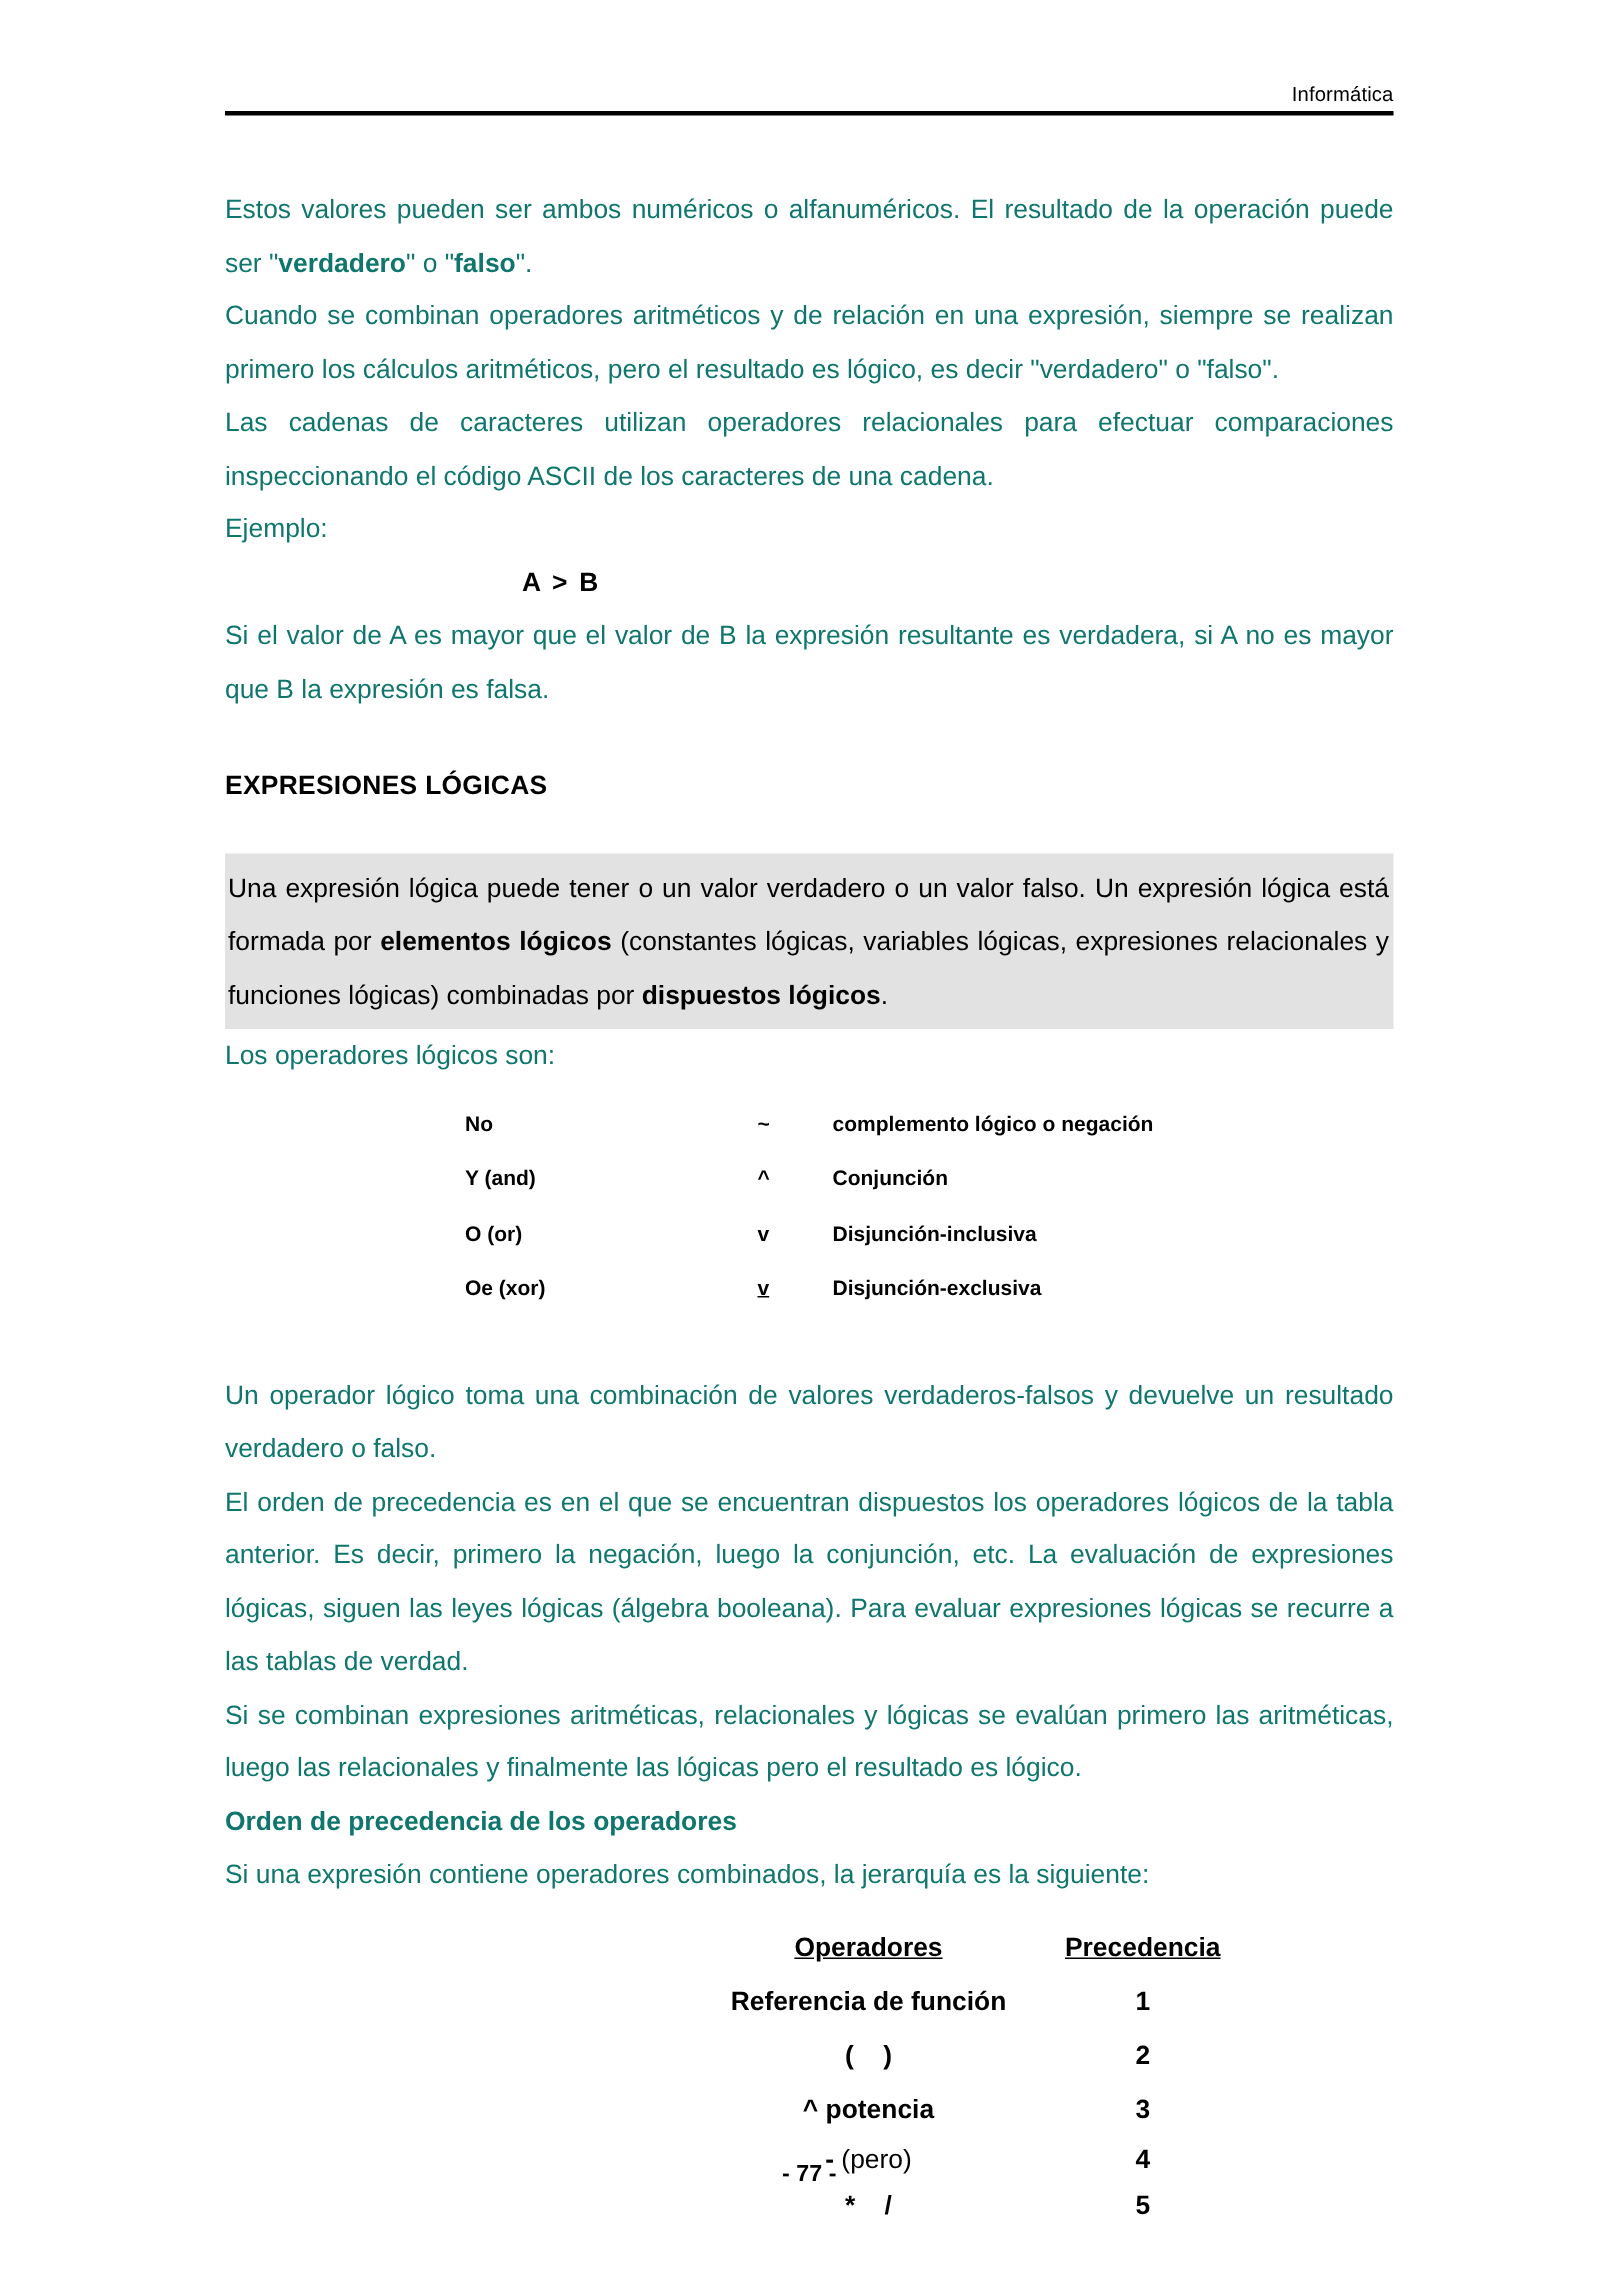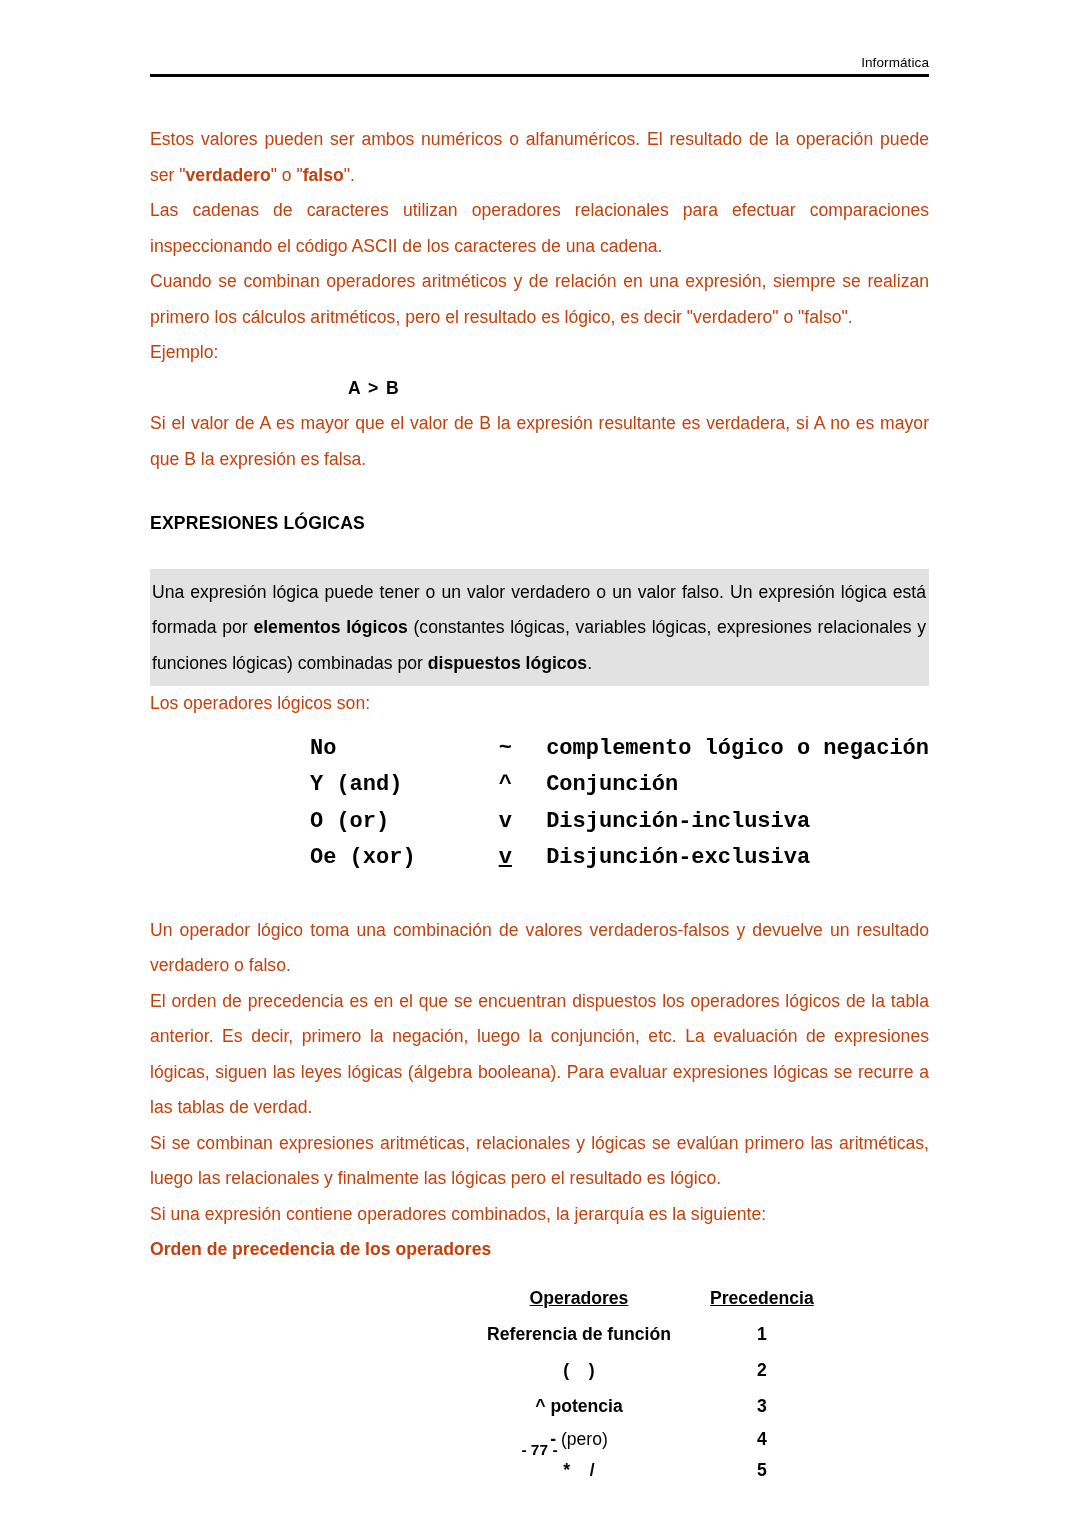--- a/index.html
+++ b/index.html
@@ -53,21 +53,21 @@
     top: 122px;
     width: 779px;
   }
 
   p.body-text {
     margin: 0;
     font-size: 17.6px;
     line-height: 35.5px;
     text-align: justify;
     text-justify: inter-word;
-    color: #c2410c;
+    color: #0f766e;
   }
   p.body-text.nojust {
     text-align: left;
   }
 
   b, .b { font-weight: bold; }
 
   
   .example-expr {
     margin: 0;
@@ -102,27 +102,26 @@
     text-align: justify;
   }
 
   
   .ops-table {
     margin-top: 9px;
     border-collapse: collapse;
     width: 100%;
   }
   .ops-table td {
-    font-size: 22px;
+    font-size: 14px;
     line-height: 36.5px;
     font-weight: bold;
     padding: 0;
     vertical-align: top;
     white-space: nowrap;
-    font-family: Liberation Mono, monospace;
   }
   .ops-col-name  { width: 195px; padding-left: 160px !important; }
   .ops-col-sym   { width: 50px; }
   .ops-col-desc  { }
   .sym-underline { text-decoration: underline; }
 
   
   .prec-table {
     margin-top: 12px;
     border-collapse: collapse;
@@ -163,23 +162,23 @@
 
   <div class="page-header">
     <div class="header-title">Informática</div>
     <div class="header-rule"></div>
   </div>
 
   <div class="content">
 
     <p class="body-text"><span>Estos valores pueden ser ambos numéricos o alfanuméricos. El resultado de la operación puede ser "</span><b>verdadero</b><span>" o "</span><b>falso</b><span>".</span></p>
 
+    <p class="body-text">Cuando se combinan operadores aritméticos y de relación en una expresión, siempre se realizan primero los cálculos aritméticos, pero el resultado es lógico, es decir "verdadero" o "falso".</p>
+
     <p class="body-text">Las cadenas de caracteres utilizan operadores relacionales para efectuar comparaciones inspeccionando el código ASCII de los caracteres de una cadena.</p>
-
-    <p class="body-text">Cuando se combinan operadores aritméticos y de relación en una expresión, siempre se realizan primero los cálculos aritméticos, pero el resultado es lógico, es decir "verdadero" o "falso".</p>
 
     <p class="body-text nojust">Ejemplo:</p>
 
     <p class="example-expr">A  &gt;  B</p>
 
     <p class="body-text">Si el valor de A es mayor que el valor de B la expresión resultante es verdadera, si A no es mayor que B la expresión es falsa.</p>
 
     <p class="section-heading">EXPRESIONES LÓGICAS</p>
 
     <div class="callout">
@@ -214,23 +213,23 @@
     </table>
 
     <div style="height:36px"></div>
 
     <p class="body-text">Un operador lógico toma una combinación de valores verdaderos-falsos y devuelve un resultado verdadero o falso.</p>
 
     <p class="body-text">El orden de precedencia es en el que se encuentran dispuestos los operadores lógicos de la tabla anterior. Es decir, primero la negación, luego la conjunción, etc. La evaluación de expresiones lógicas, siguen las leyes lógicas (álgebra booleana). Para evaluar expresiones lógicas se recurre a las tablas de verdad.</p>
 
     <p class="body-text">Si se combinan expresiones aritméticas, relacionales y lógicas se evalúan primero las aritméticas, luego las relacionales y finalmente las lógicas pero el resultado es lógico.</p>
 
+    <p class="body-text nojust" style="font-weight:bold">Orden de precedencia de los operadores</p>
+
     <p class="body-text nojust">Si una expresión contiene operadores combinados, la jerarquía es la siguiente:</p>
-
-    <p class="body-text nojust" style="font-weight:bold">Orden de precedencia de los operadores</p>
 
     <table class="prec-table">
       <tbody>
         <tr class="prec-head">
           <td class="op-cell">Operadores</td>
           <td class="pr-cell">Precedencia</td>
         </tr>
         <tr class="bold-row">
           <td class="op-cell">Referencia de función</td>
           <td class="pr-cell">1</td>

